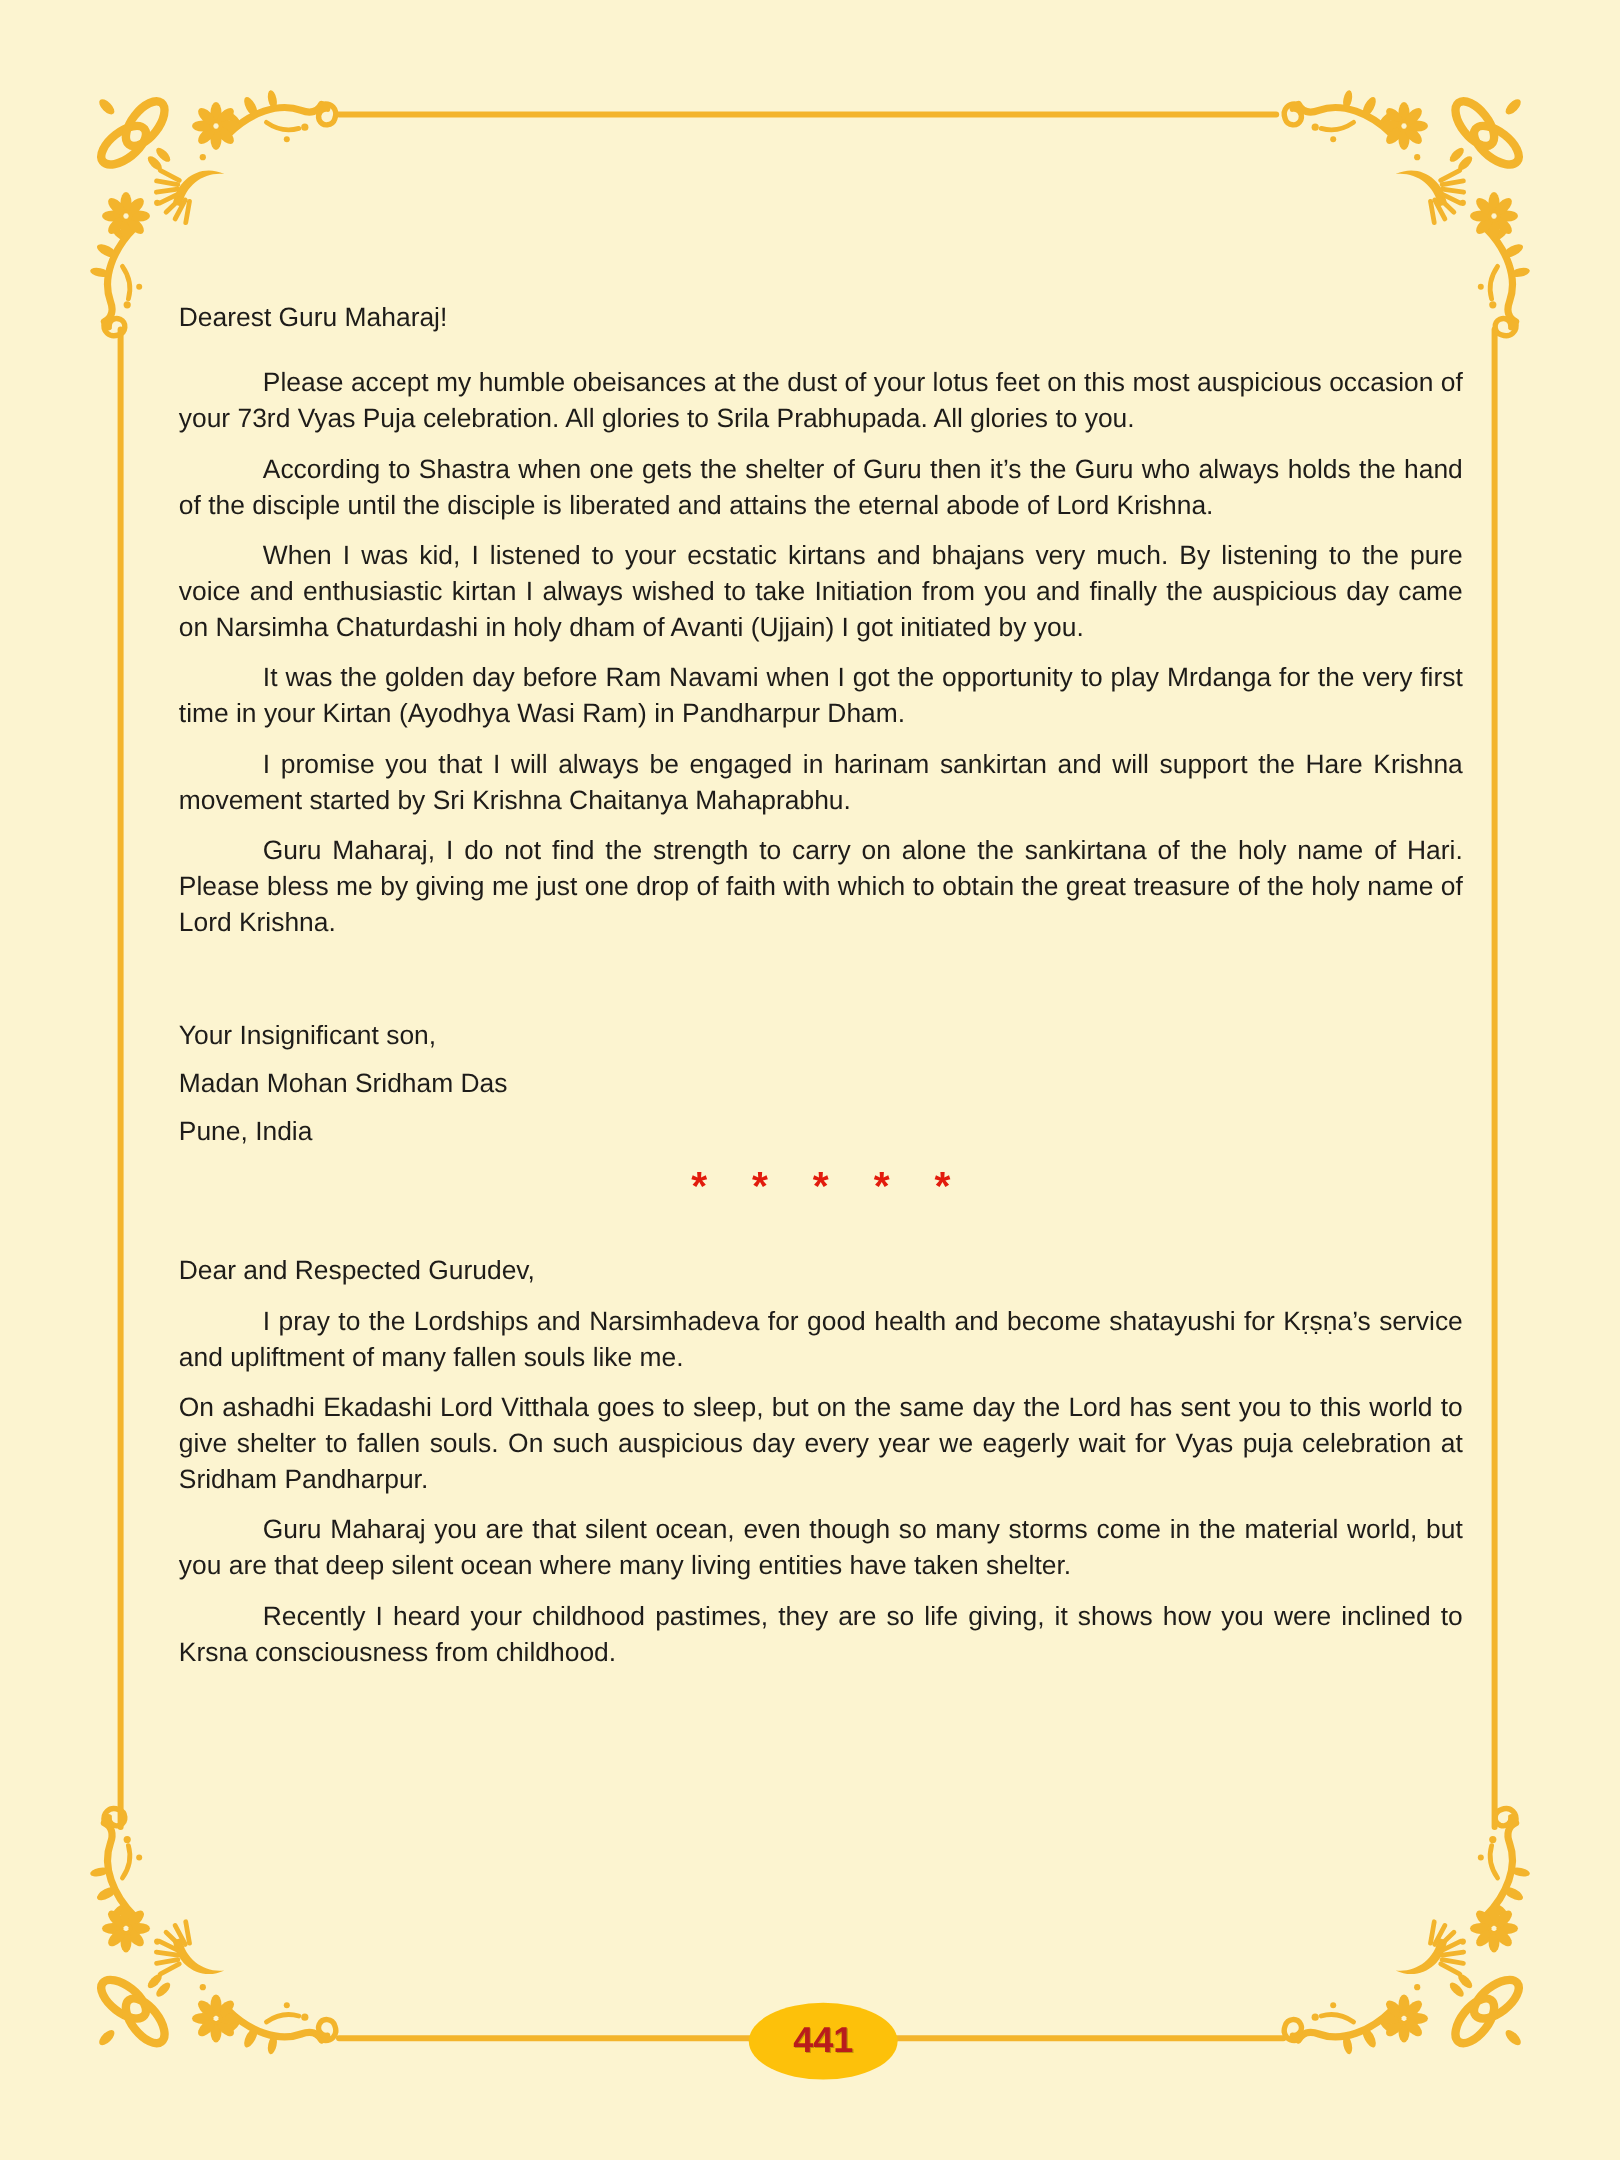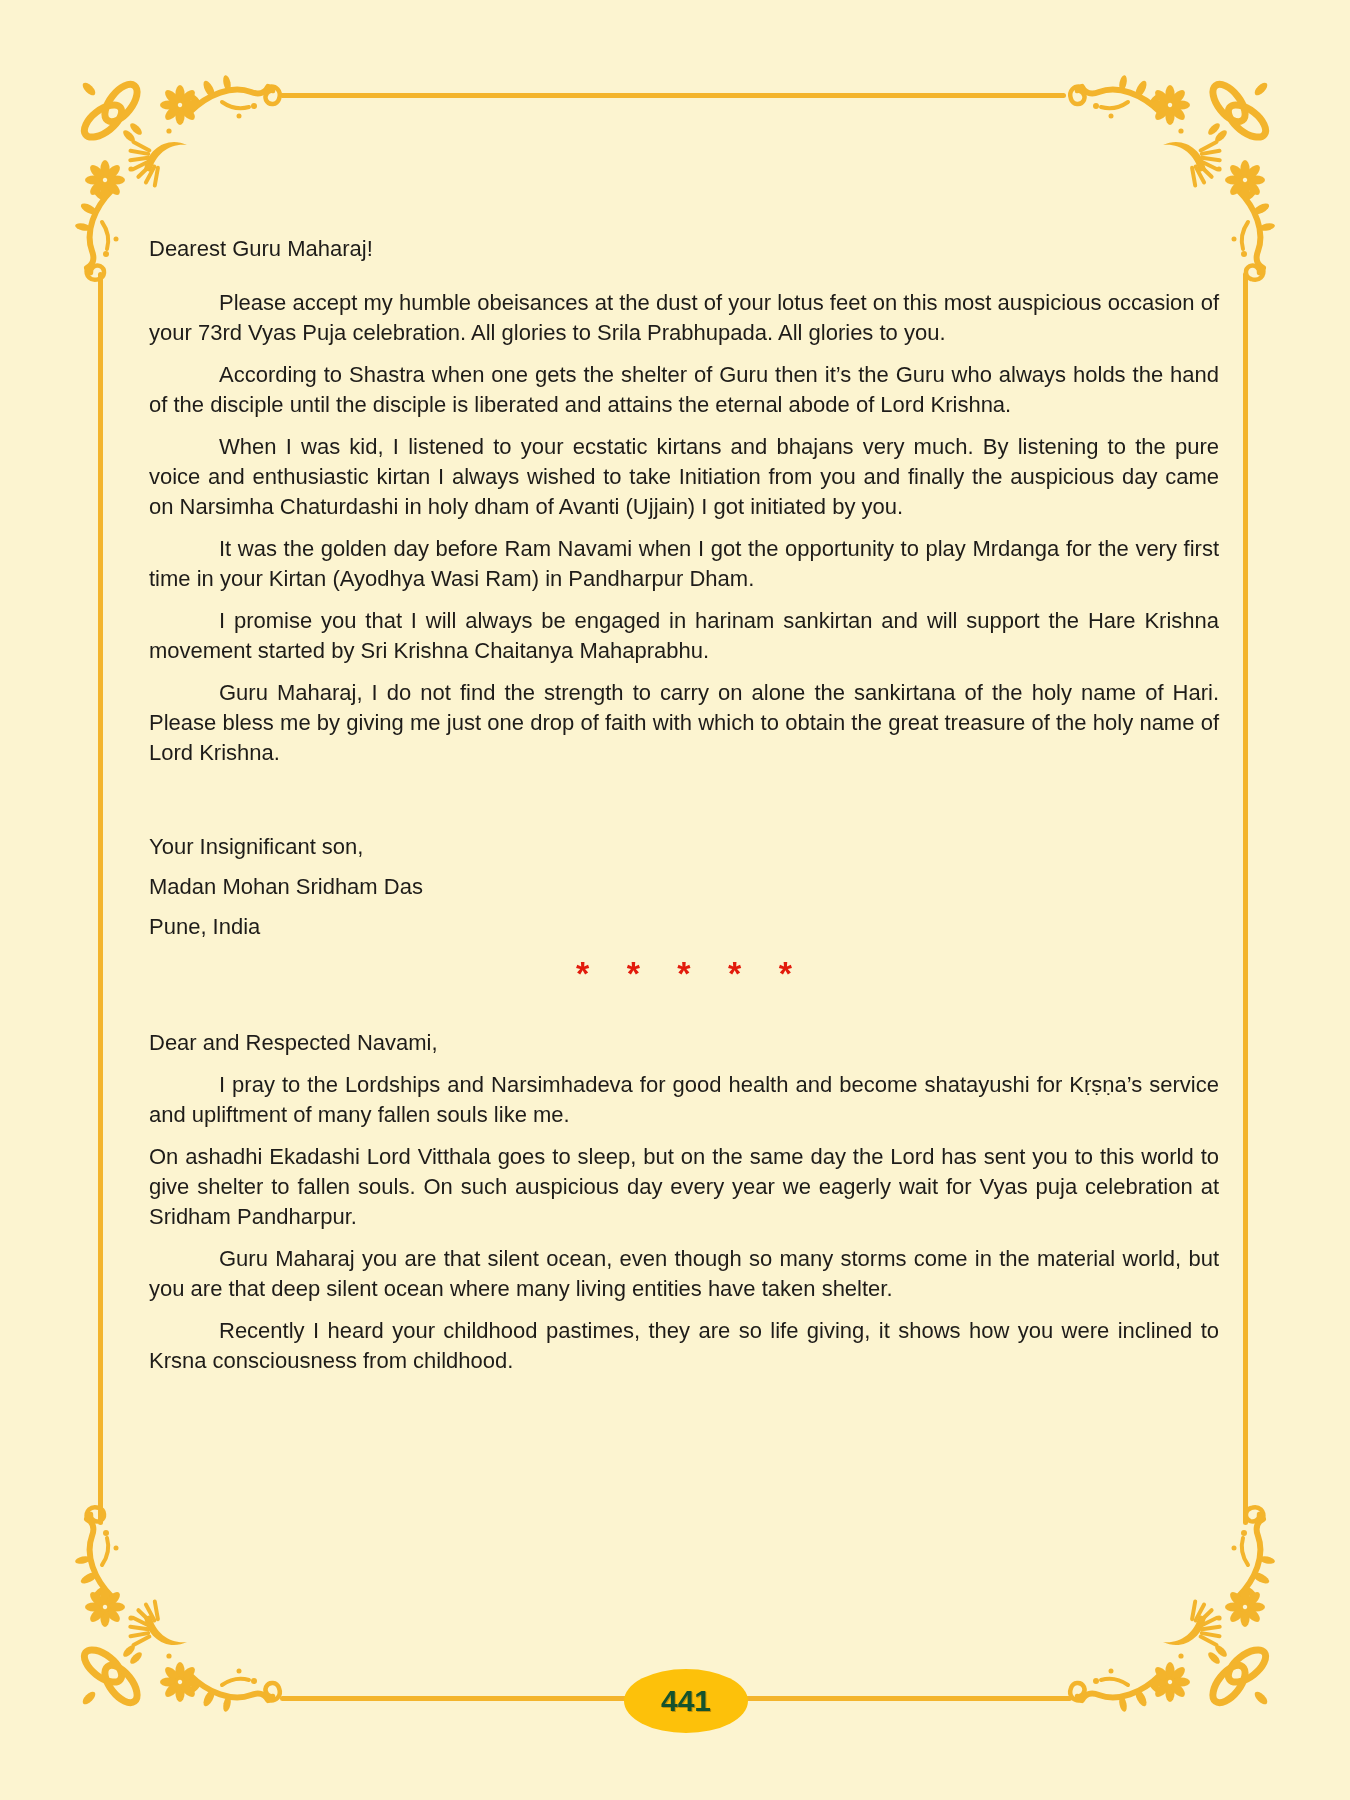--- a/index.html
+++ b/index.html
@@ -18,21 +18,21 @@
   .frame.left  {left:98px; top:272px;width:5px;height:1253px;}
   .frame.right {left:1243px;top:272px;width:5px;height:1253px;}
   
   .corner{position:absolute;width:215px;height:215px;}
   .corner.tl{left:72px;top:72px;}
   .corner.tr{right:72px;top:72px;transform:scaleX(-1);}
   .corner.bl{left:72px;bottom:85px;transform:scaleY(-1);}
   .corner.br{right:72px;bottom:85px;transform:scale(-1,-1);}
   
   .content{
-    position:absolute;left:149px;top:234px;width:1070px;
+    position:absolute;left:149px;top:250px;width:1070px;
     font-size:22px;line-height:30px;
   }
   .content p{margin:0;}
   p.salutation{margin:0;}
   p.para{margin-top:12px;text-align:justify;text-indent:70px;}
   p.para.first{margin-top:24px;}
   p.para.noindent{text-indent:0;}
   .closing{margin-top:64px;}
   .closing p{margin:0 0 10px 0;}
   .separator{
@@ -42,21 +42,21 @@
   }
   p.salutation.second{margin-top:34px;}
   
   .oval{
     position:absolute;left:624px;top:1669px;width:124px;height:64px;
     background:#FDC10A;border-radius:50%;
     display:flex;align-items:center;justify-content:center;
     z-index:2;
   }
   .oval span{
-    font-size:30px;font-weight:bold;color:#14532d;
+    font-size:30px;font-weight:bold;color:#b91c1c;
     text-shadow:1px 1px 0 rgba(90,60,0,.35);
   }
 </style>
 </head>
 <body>
 
 <div class="page">
 
   <svg width="0" height="0" style="position:absolute" aria-hidden="true">
     <defs>
@@ -133,21 +133,21 @@
       <div class="closing">
         <p>Your Insignificant son,</p>
         <p>Madan Mohan Sridham Das</p>
         <p>Pune, India</p>
       </div>
     </section>
 
     <div class="separator">* * * * *</div>
 
     <section>
-      <p class="salutation second">Dear and Respected Navami,</p>
+      <p class="salutation second">Dear and Respected Gurudev,</p>
       <p class="para">I pray to the Lordships and Narsimhadeva for good health and become shatayushi for Kṛṣṇa’s service and upliftment of many fallen souls like me.</p>
       <p class="para noindent">On ashadhi Ekadashi Lord Vitthala goes to sleep, but on the same day the Lord has sent you to this world to give shelter to fallen souls. On such auspicious day every year we eagerly wait for Vyas puja celebration at Sridham Pandharpur.</p>
       <p class="para">Guru Maharaj you are that silent ocean, even though so many storms come in the material world, but you are that deep silent ocean where many living entities have taken shelter.</p>
       <p class="para">Recently I heard your childhood pastimes, they are so life giving, it shows how you were inclined to Krsna consciousness from childhood.</p>
     </section>
 
   </div>
 
   <div class="oval">
     <span>441</span>

